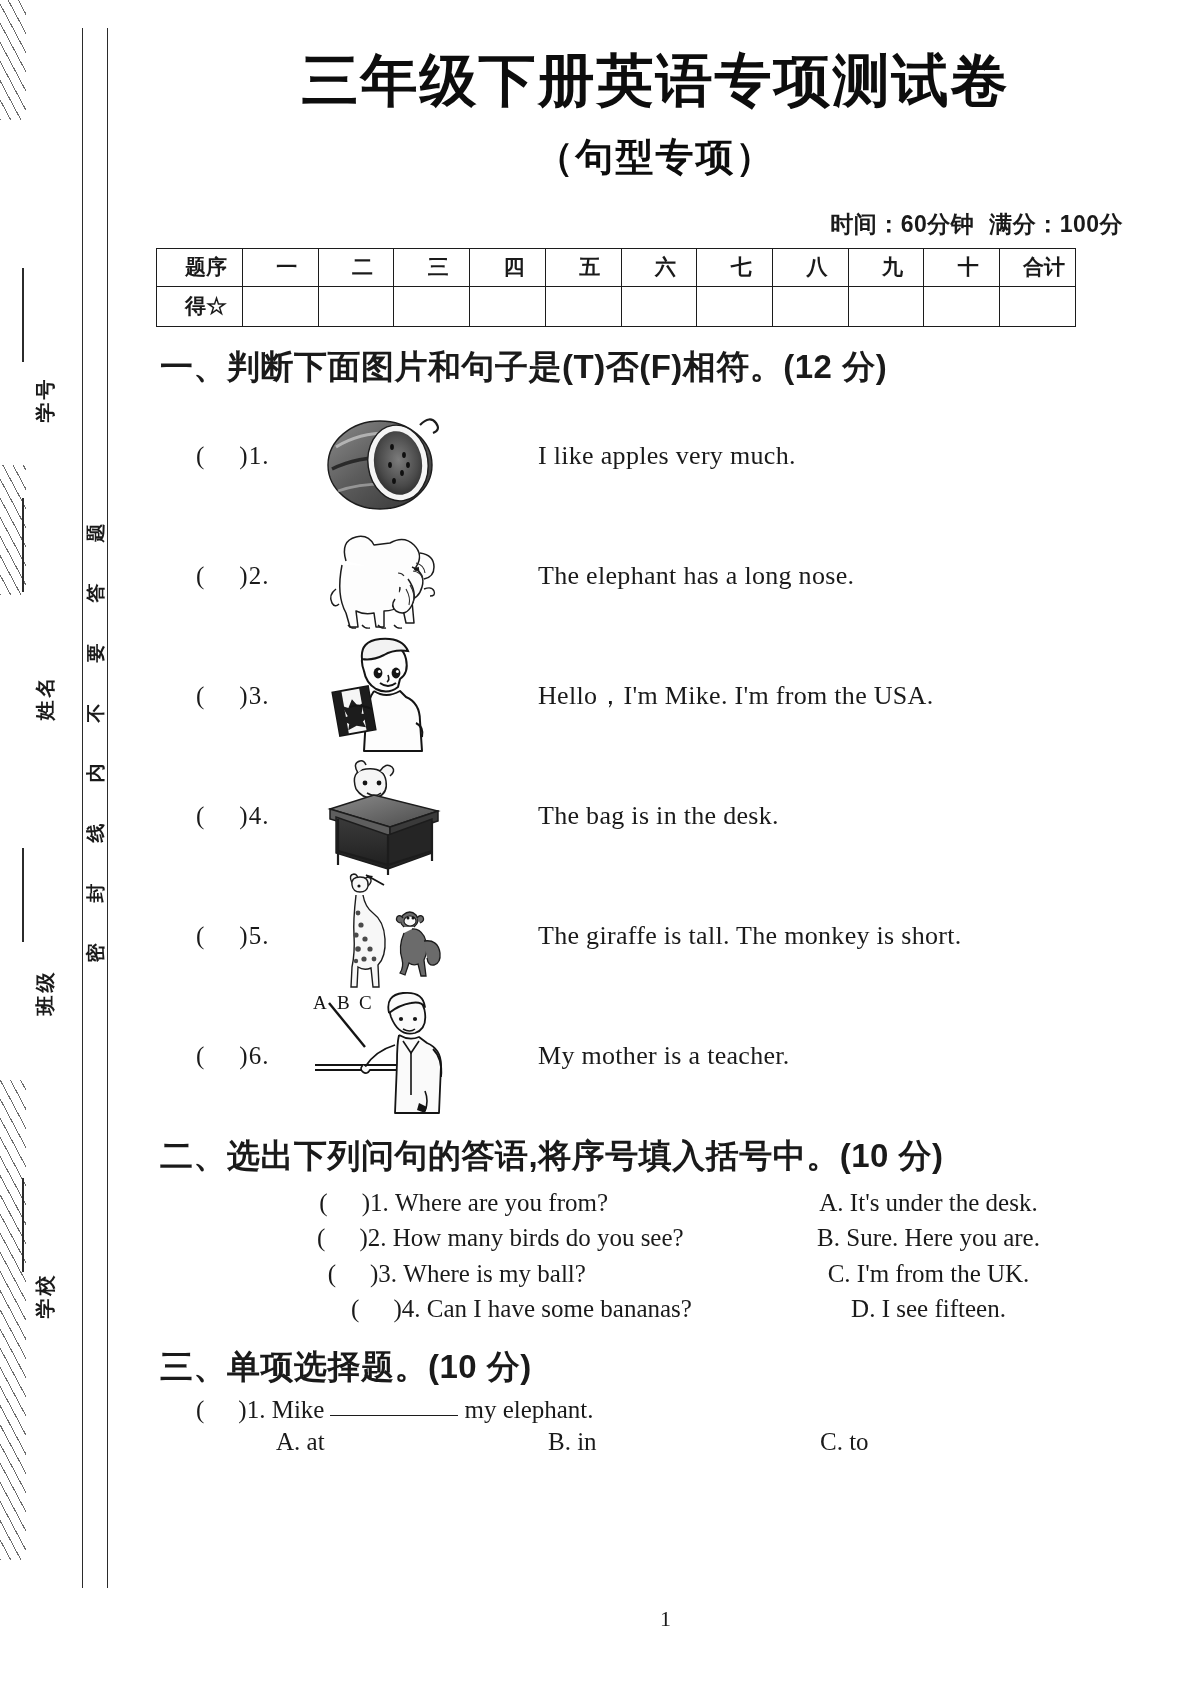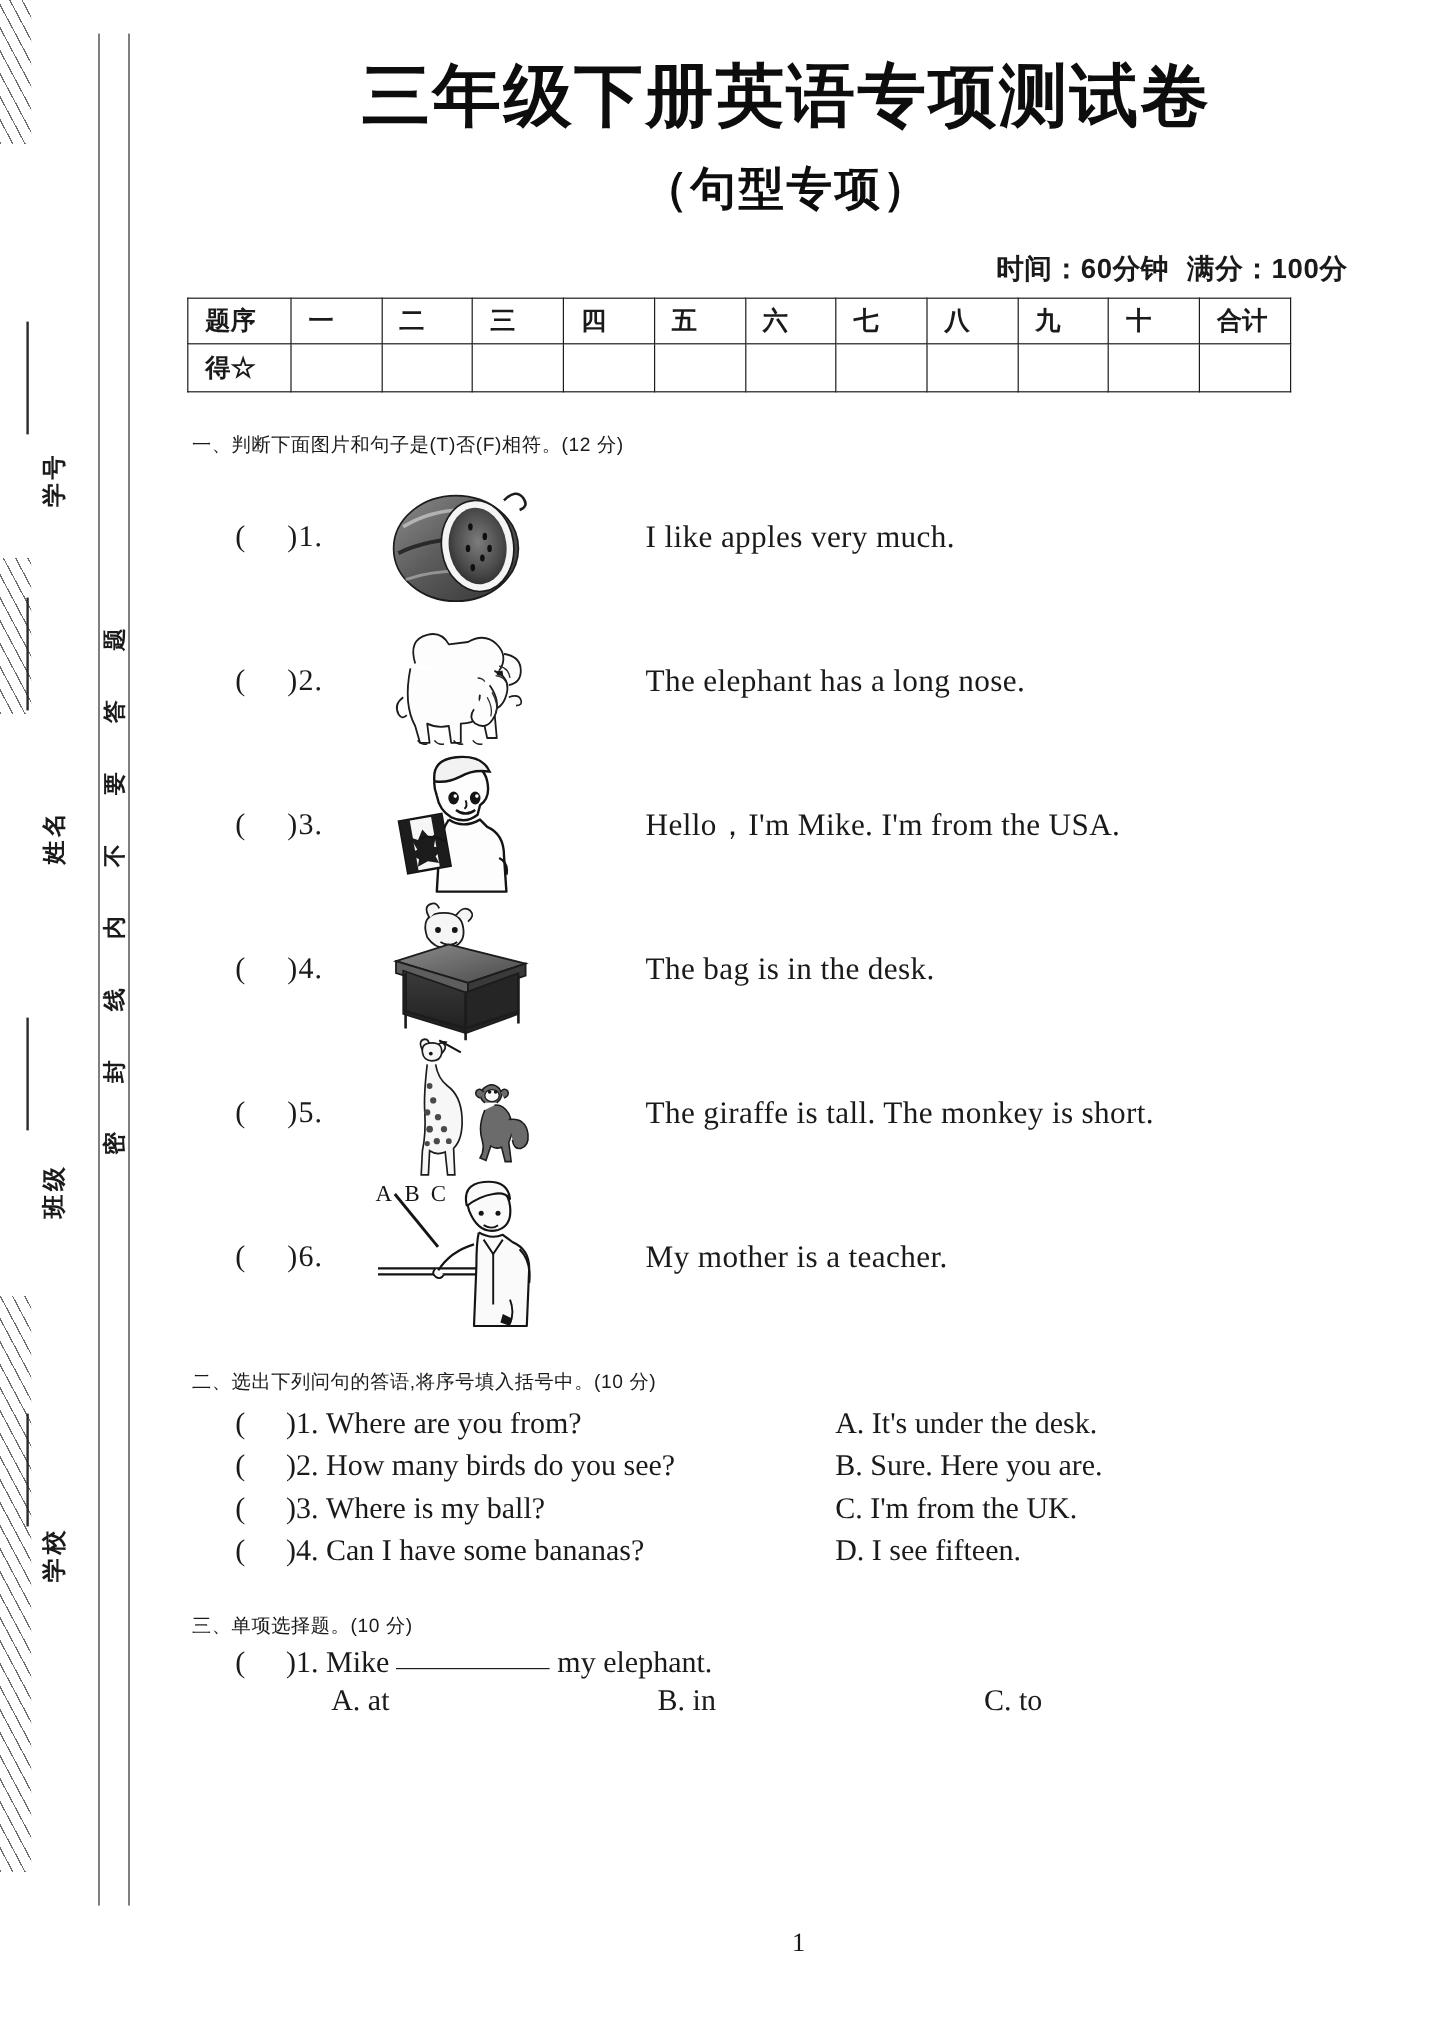--- a/index.html
+++ b/index.html
@@ -108,37 +108,37 @@
   
   table.score {
     width: 920px;
     margin: 4px 0 0 6px;
     border-collapse: collapse;
     table-layout: fixed;
   }
   table.score td {
     border: 1.6px solid #1c1c1c;
     height: 38px;
-    text-align: left;
+    text-align: center;
     vertical-align: middle;
     font-family: "Liberation Sans", sans-serif;
     font-weight: 700;
     font-size: 21px;
     padding-left: 14px;
   }
   table.score td.lead { width: 86px; }
   table.score tr.blank td { height: 40px; }
 
   
   .sec-head {
     font-family: "Liberation Sans", sans-serif;
-    font-weight: 400;
-    font-size: 16px;
+    font-weight: 700;
+    font-size: 33px;
     letter-spacing: 0.5px;
-    margin: 34px 0 6px 10px;
+    margin: 18px 0 6px 10px;
   }
 
   
   .tf-item {
     display: flex;
     align-items: center;
     margin-left: 46px;
     min-height: 120px;
   }
   .paren {
@@ -163,20 +163,21 @@
     padding-left: 56px;
     white-space: nowrap;
   }
 
   
   .match-row {
     display: flex;
     margin-left: 46px;
     font-size: 25px;
     line-height: 1.42;
+    justify-content: center;
   }
   .match-q { flex: 0 0 500px; white-space: nowrap; }
   .match-a { white-space: nowrap; }
 
   
   .mc-q {
     margin-left: 46px;
     font-size: 25px;
     white-space: nowrap;
   }

